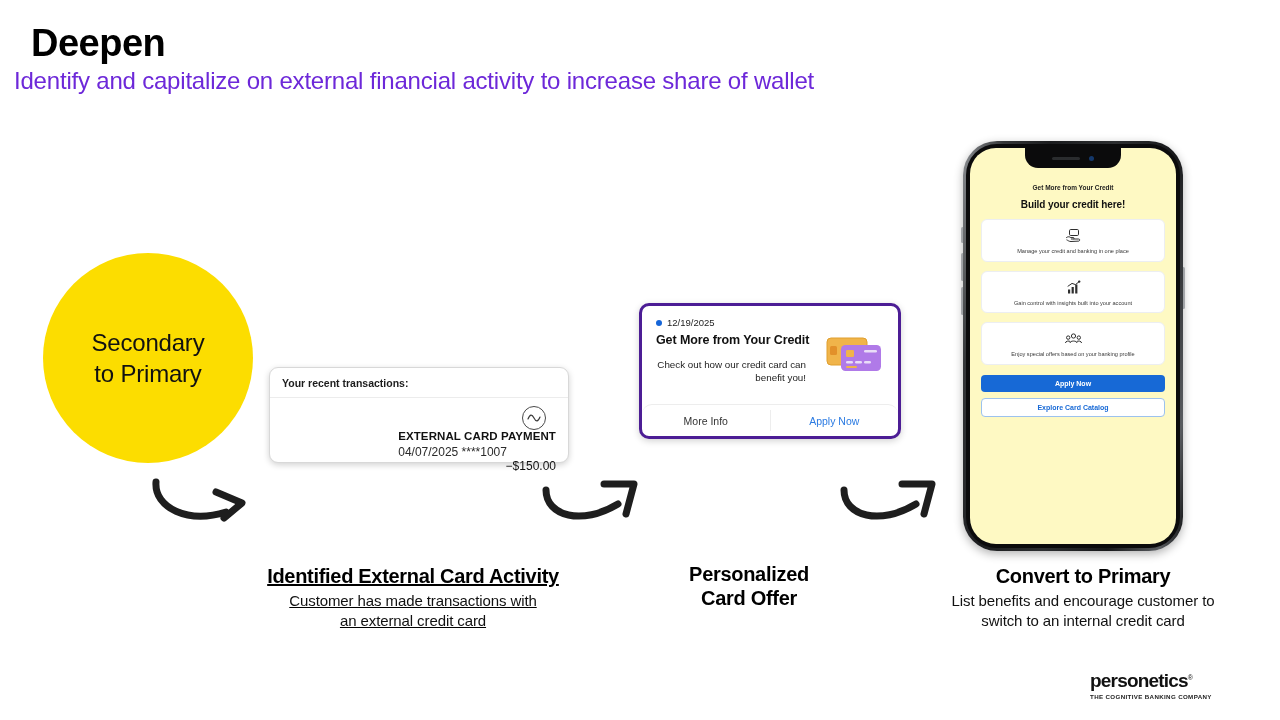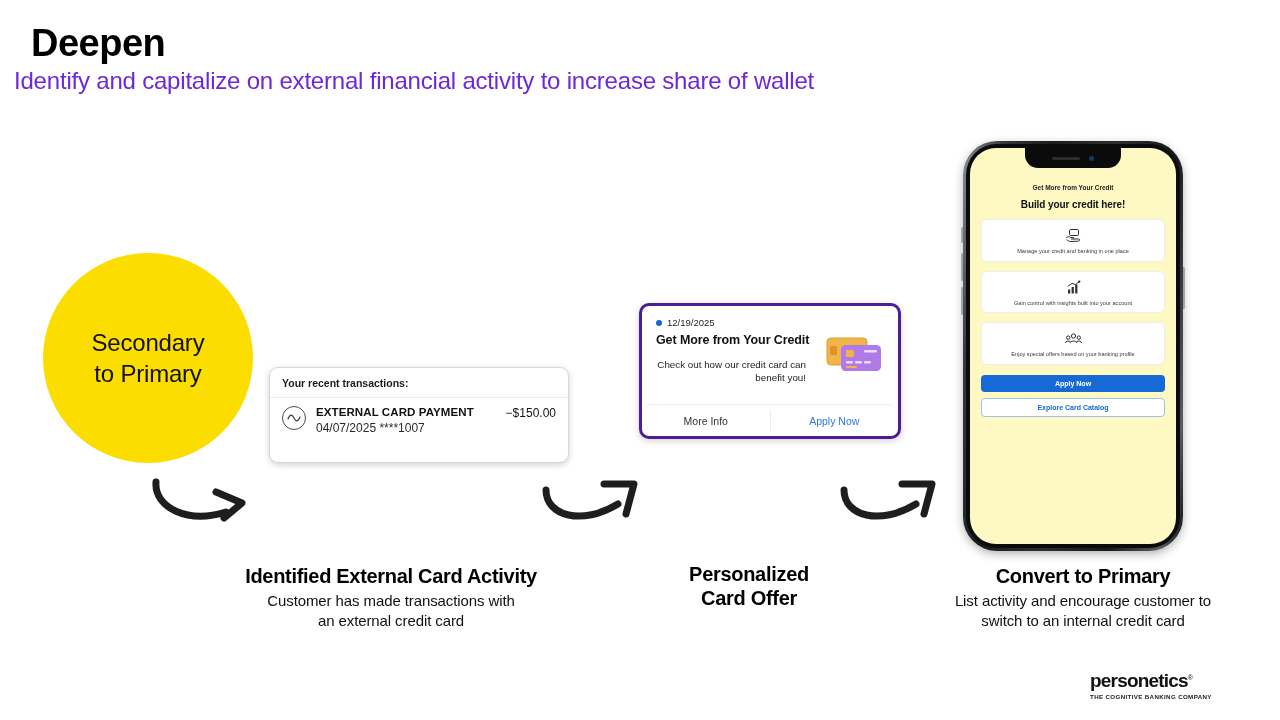--- a/index.html
+++ b/index.html
@@ -45,21 +45,21 @@
     box-shadow:0 2px 6px rgba(0,0,0,.18);
     box-sizing:border-box;
     margin-top:28px;
   }
   .txn-head{
     padding:9px 12px 8px 12px;
     font-size:10.5px;font-weight:bold;color:#1c1c1c;
     border-bottom:1px solid #ececec;
   }
   .txn-row{
-    display:flex;align-items:flex-start;padding:8px 12px 0 12px;
+    display:flex;align-items:flex-end;padding:8px 12px 0 12px;flex-direction:column;
   }
   .txn-ico{
     width:22px;height:22px;border-radius:50%;
     border:1.3px solid #4a4a4a;flex:0 0 auto;
     display:flex;align-items:center;justify-content:center;
     margin-right:10px;
   }
   .txn-texts{flex:1 1 auto;}
   .txn-name{font-size:11.5px;font-weight:bold;color:#111;letter-spacing:.1px;}
   .txn-sub{font-size:12px;color:#2a2a2a;margin-top:3px;}
@@ -282,39 +282,39 @@
       <path d="M66 12 L96 12 L88 42" fill="none" stroke="#1e1e1e" stroke-width="7" stroke-linecap="round" stroke-linejoin="round"></path>
     </svg>
   </div>
   <div class="arrow" style="left:836px;top:472px;">
     <svg width="120" height="62" viewBox="0 0 120 62">
       <path d="M8 18 C8 44, 44 54, 80 32" fill="none" stroke="#1e1e1e" stroke-width="7" stroke-linecap="round"></path>
       <path d="M66 12 L96 12 L88 42" fill="none" stroke="#1e1e1e" stroke-width="7" stroke-linecap="round" stroke-linejoin="round"></path>
     </svg>
   </div>
 
-  <div class="cap" style="left:191px;top:564px;width:400px;">
+  <div class="cap" style="left:213px;top:564px;width:400px;text-decoration:underline;">
     <div class="cap-h">Identified External Card Activity</div>
     <div class="cap-s">
       <div>Customer has made transactions with</div>
       <div>an external credit card</div>
     </div>
   </div>
 
   <div class="cap" style="left:638px;top:562px;width:222px;">
     <div class="cap-h">
       <div>Personalized</div>
       <div>Card Offer</div>
     </div>
   </div>
 
   <div class="cap" style="left:888px;top:564px;width:390px;">
     <div class="cap-h">Convert to Primary</div>
     <div class="cap-s">
-      <div>List activity and encourage customer to</div>
+      <div>List benefits and encourage customer to</div>
       <div>switch to an internal credit card</div>
     </div>
   </div>
 
   <div class="logo">
     <div class="logo-word">
       <span>personetics</span><span class="logo-r">®</span>
     </div>
     <div class="logo-tag">THE COGNITIVE BANKING COMPANY</div>
   </div>

